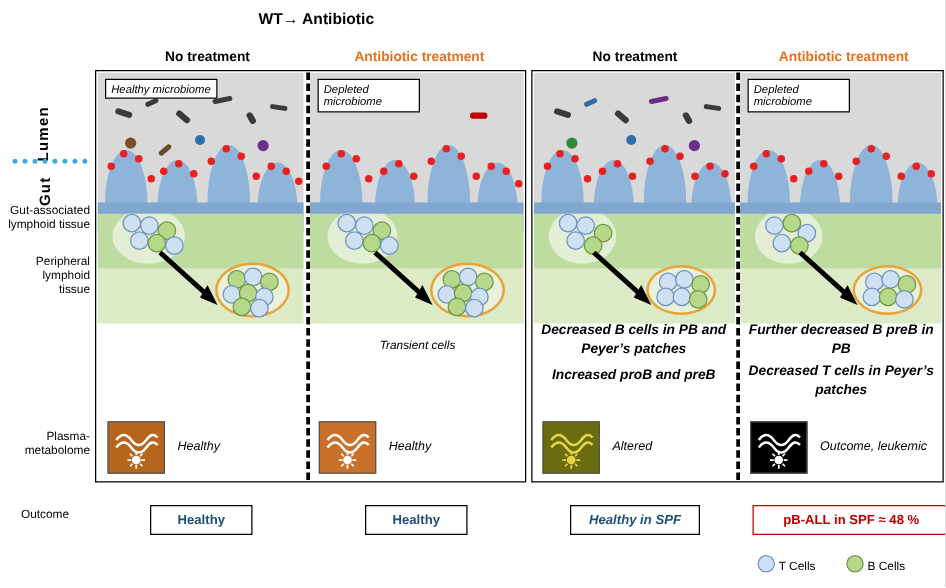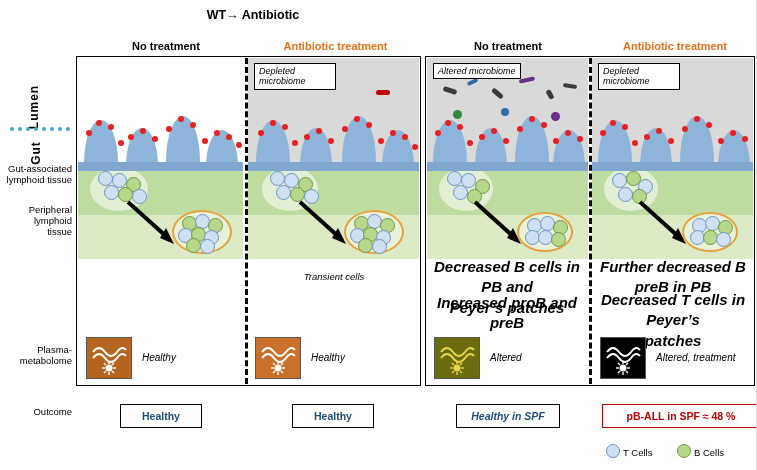--- a/index.html
+++ b/index.html
@@ -180,21 +180,21 @@
     border-radius: 50%;
     background: #E8F2DA;
   }
 
   
   .arrow-svg { position: absolute; }
 
   
   .annot {
     position: absolute;
-    font-size: 15px;
+    font-size: 11px;
     font-style: italic;
     font-weight: bold;
     text-align: center;
     line-height: 1.35;
     color: #000;
   }
   .annot-plain {
     position: absolute;
     font-size: 9.5px;
     font-style: italic;
@@ -282,23 +282,38 @@
   <div class="vert-label" style="left:12px; top:100px; transform: rotate(-90deg);">Lumen</div>
   <div class="vert-label" style="left:24px; top:146px; transform: rotate(-90deg);">Gut</div>
   <div class="dotted-line" style="left:10px; top:127px; width:60px;"></div>
 
   <div class="axis-label" style="left:0px; top:164px; width:72px;">Gut-associated<br>lymphoid tissue</div>
 
   <div class="axis-label" style="left:0px; top:205px; width:72px;">Peripheral<br>lymphoid<br>tissue</div>
 
   <div class="axis-label" style="left:0px; top:345px; width:72px;">Plasma-<br>metabolome</div>
 
-  <div class="axis-label" style="left:0px; top:407px; width:72px; text-align:right;">Outcome</div>
+  <div class="axis-label" style="left:0px; top:407px; width:72px; text-align:center;">Outcome</div>
 
   <div class="panel-illus" style="left:78px; top:58px; width:165px; height:201px;">
+    <div class="lumen-zone">
+
+      <div class="microbe" style="left:14px; top:30px; width:14px; height:5px; transform:rotate(18deg);"></div>
+      <div class="microbe" style="left:38px; top:22px; width:11px; height:4px; transform:rotate(-25deg);"></div>
+      <div class="microbe" style="left:62px; top:33px; width:13px; height:5px; transform:rotate(40deg);"></div>
+      <div class="microbe" style="left:92px; top:20px; width:16px; height:4px; transform:rotate(-12deg);"></div>
+      <div class="microbe" style="left:118px; top:34px; width:10px; height:5px; transform:rotate(60deg);"></div>
+      <div class="microbe" style="left:138px; top:26px; width:14px; height:4px; transform:rotate(8deg);"></div>
+      <div class="microbe" style="left:22px; top:52px; width:9px; height:9px; border-radius:50%; background:#7a4f2a;"></div>
+      <div class="microbe" style="left:78px; top:50px; width:8px; height:8px; border-radius:50%; background:#2f6fa8;"></div>
+      <div class="microbe" style="left:128px; top:54px; width:9px; height:9px; border-radius:50%; background:#6a2f8a;"></div>
+      <div class="microbe" style="left:48px; top:60px; width:12px; height:4px; transform:rotate(-40deg); background:#6b4a2a;"></div>
+      <div class="microbe" style="left:104px; top:62px; width:12px; height:4px; transform:rotate(30deg); background:#444;"></div>
+      <div class="micro-label">Healthy microbiome</div>
+    </div>
 
     <div class="villus" style="left:6px; top:62px; width:34px; height:66px;"></div>
     <div class="villus" style="left:48px; top:70px; width:32px; height:58px;"></div>
     <div class="villus" style="left:88px; top:58px; width:34px; height:70px;"></div>
     <div class="villus" style="left:128px; top:72px; width:32px; height:56px;"></div>
     <div class="epithelium" style="left:0px; top:104px; width:165px; height:24px;"></div>
 
     <div class="reddot" style="left:8px; top:72px;"></div>
     <div class="reddot" style="left:18px; top:62px;"></div>
     <div class="reddot" style="left:30px; top:66px;"></div>
@@ -399,21 +414,20 @@
     <div class="lumen-zone">
       <div class="microbe" style="left:16px; top:30px; width:14px; height:5px; transform:rotate(18deg);"></div>
       <div class="microbe" style="left:40px; top:22px; width:11px; height:4px; transform:rotate(-25deg); background:#2f6fa8;"></div>
       <div class="microbe" style="left:64px; top:33px; width:13px; height:5px; transform:rotate(40deg);"></div>
       <div class="microbe" style="left:92px; top:20px; width:16px; height:4px; transform:rotate(-12deg); background:#6a2f8a;"></div>
       <div class="microbe" style="left:118px; top:34px; width:10px; height:5px; transform:rotate(60deg);"></div>
       <div class="microbe" style="left:136px; top:26px; width:14px; height:4px; transform:rotate(8deg);"></div>
       <div class="microbe" style="left:26px; top:52px; width:9px; height:9px; border-radius:50%; background:#2f8a3f;"></div>
       <div class="microbe" style="left:74px; top:50px; width:8px; height:8px; border-radius:50%; background:#2f6fa8;"></div>
       <div class="microbe" style="left:124px; top:54px; width:9px; height:9px; border-radius:50%; background:#6a2f8a;"></div>
-      <div class="micro-label">Altered microbiome</div>
     </div>
 
     <div class="villus" style="left:6px; top:62px; width:34px; height:66px;"></div>
     <div class="villus" style="left:48px; top:70px; width:32px; height:58px;"></div>
     <div class="villus" style="left:88px; top:58px; width:34px; height:70px;"></div>
     <div class="villus" style="left:126px; top:72px; width:32px; height:56px;"></div>
     <div class="epithelium" style="left:0px; top:104px; width:161px; height:24px;"></div>
 
     <div class="reddot" style="left:8px; top:72px;"></div>
     <div class="reddot" style="left:18px; top:62px;"></div>
@@ -589,21 +603,21 @@
         <line x1="22" y1="34" x2="22" y2="37"></line>
         <line x1="15" y1="30" x2="18" y2="30"></line>
         <line x1="26" y1="30" x2="29" y2="30"></line>
         <line x1="17" y1="25" x2="19" y2="27"></line>
         <line x1="25" y1="33" x2="27" y2="35"></line>
         <line x1="27" y1="25" x2="25" y2="27"></line>
         <line x1="19" y1="33" x2="17" y2="35"></line>
       </g>
     </svg>
   </div>
-  <div class="metab-label" style="left:656px; top:352px;">Altered, treatment</div>
+  <div class="metab-label" style="left:656px; top:352px;">Outcome, leukemic</div>
 
   <div class="outcome-box blue" style="left:120px; top:404px; width:82px;">Healthy</div>
   <div class="outcome-box blue" style="left:292px; top:404px; width:82px;">Healthy</div>
   <div class="outcome-box blue" style="left:456px; top:404px; width:104px;font-style:italic;">Healthy in SPF</div>
   <div class="outcome-box red" style="left:602px; top:404px; width:158px;">pB-ALL in SPF ≈ 48 %</div>
 
   <div class="legend" style="left:606px; top:444px;">
     <span class="legend-dot t"></span><span>T Cells</span>
   </div>
   <div class="legend" style="left:677px; top:444px;">

